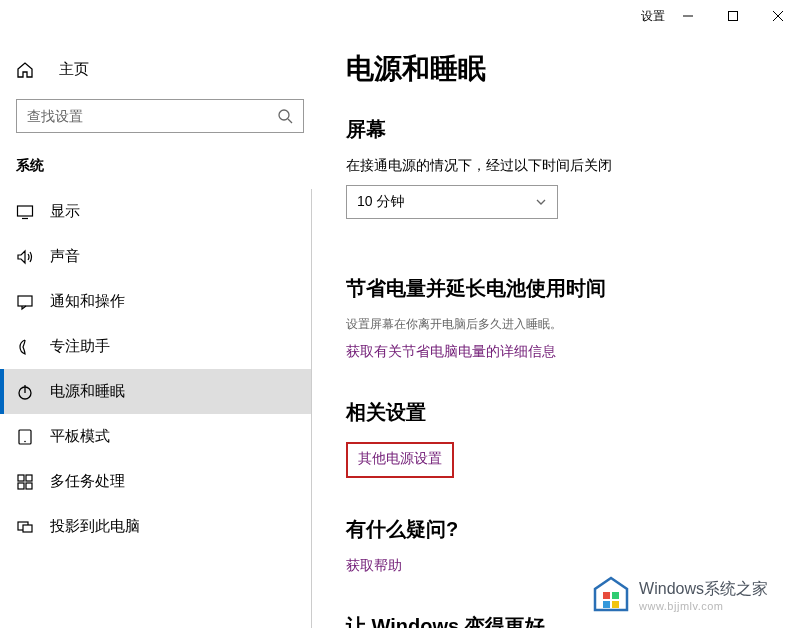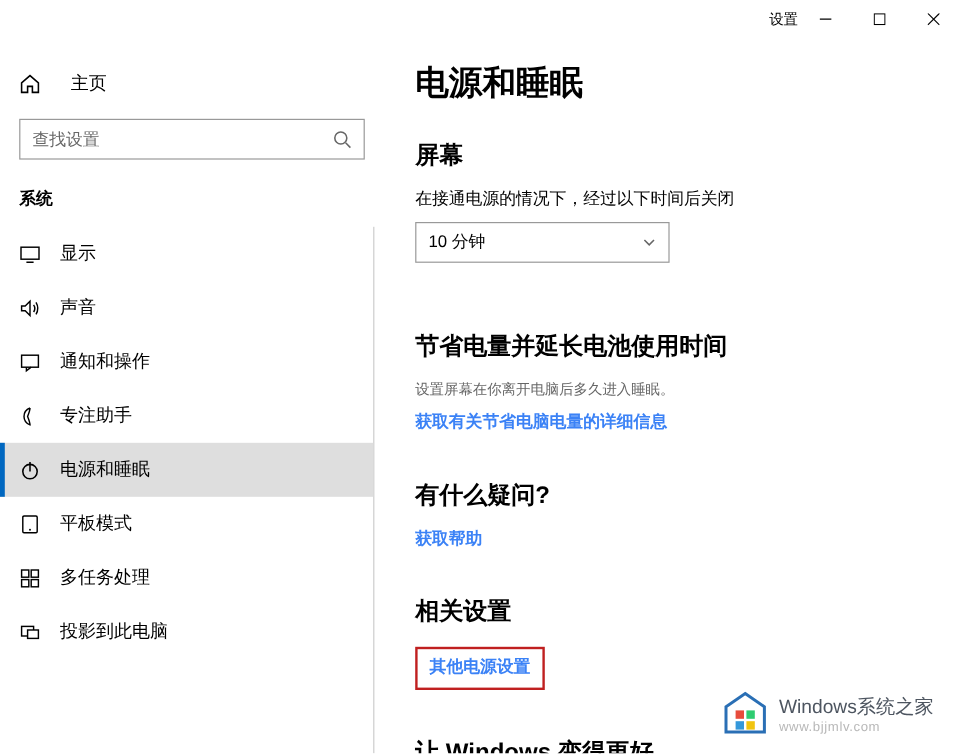--- a/index.html
+++ b/index.html
@@ -27,30 +27,30 @@
     .nav-item.active { background: #dedede; }
     .nav-item.active::before { content: ""; position: absolute; left: 0; top: 0; bottom: 0; width: 4px; background: #0067c0; }
     .nav-icon { width: 18px; height: 18px; display: flex; align-items: center; justify-content: center; flex-shrink: 0; }
     .nav-label { font-size: 15px; }
     
     .content { flex: 1; padding: 18px 20px 0 26px; overflow: hidden; }
     .page-title { font-size: 28px; font-weight: 600; margin-bottom: 28px; }
     .sub-head { font-size: 20px; font-weight: 600; margin-bottom: 14px; }
     .desc-text { font-size: 14px; color: #000000; margin-bottom: 10px; }
     .desc-sub { font-size: 12px; color: #666; margin-bottom: 10px; }
-    .link { color: #3b82f6; font-size: 14px; cursor: pointer; font-weight: bold; }
+    .link { color: #701a75; font-size: 14px; cursor: pointer; }
     
     .dropdown { width: 212px; height: 34px; border: 1px solid #999; display: flex; align-items: center; justify-content: space-between; padding: 0 10px; cursor: pointer; margin-bottom: 56px; }
     .dropdown-val { font-size: 14px; }
     
     .section-block { margin-bottom: 38px; }
     
     .highlight-box { border: 2px solid #c02020; padding: 6px 10px 8px 10px; display: inline-block; margin-top: 2px; }
     
-    .watermark { position: absolute; right: 22px; bottom: 14px; display: flex; align-items: center; gap: 8px; }
+    .watermark { position: absolute; right: 32px; bottom: 14px; display: flex; align-items: center; gap: 8px; }
     .wm-icon { width: 40px; height: 38px; }
     .wm-text-main { font-size: 16px; color: #4d5560; font-weight: 500; }
     .wm-text-sub { font-size: 11px; color: #b8b8b8; letter-spacing: 0.5px; }
     
     svg { display: block; }
   </style>
 </head>
 <body>
 
 <div class="titlebar">
@@ -192,29 +192,29 @@
       </div>
     </div>
 
     <div class="section-block">
       <div class="sub-head">节省电量并延长电池使用时间</div>
       <div class="desc-sub">设置屏幕在你离开电脑后多久进入睡眠。</div>
       <div class="link">获取有关节省电脑电量的详细信息</div>
     </div>
 
     <div class="section-block">
-      <div class="sub-head">有什么疑问?</div>
-      <div class="link">获取帮助</div>
-    </div>
-
-    <div class="section-block">
       <div class="sub-head">相关设置</div>
       <div class="highlight-box">
         <div class="link">其他电源设置</div>
       </div>
+    </div>
+
+    <div class="section-block">
+      <div class="sub-head">有什么疑问?</div>
+      <div class="link">获取帮助</div>
     </div>
 
     <div class="sub-head">让 Windows 变得更好</div>
   </div>
 </div>
 
 <div class="watermark">
   <svg class="wm-icon" viewBox="0 0 40 38">
     <path d="M20 2 L36 13 L36 34 L4 34 L4 13 Z" fill="none" stroke="#2a6fb5" stroke-width="2.5"></path>
     <rect x="12" y="16" width="7" height="7" fill="#e74c3c"></rect>

